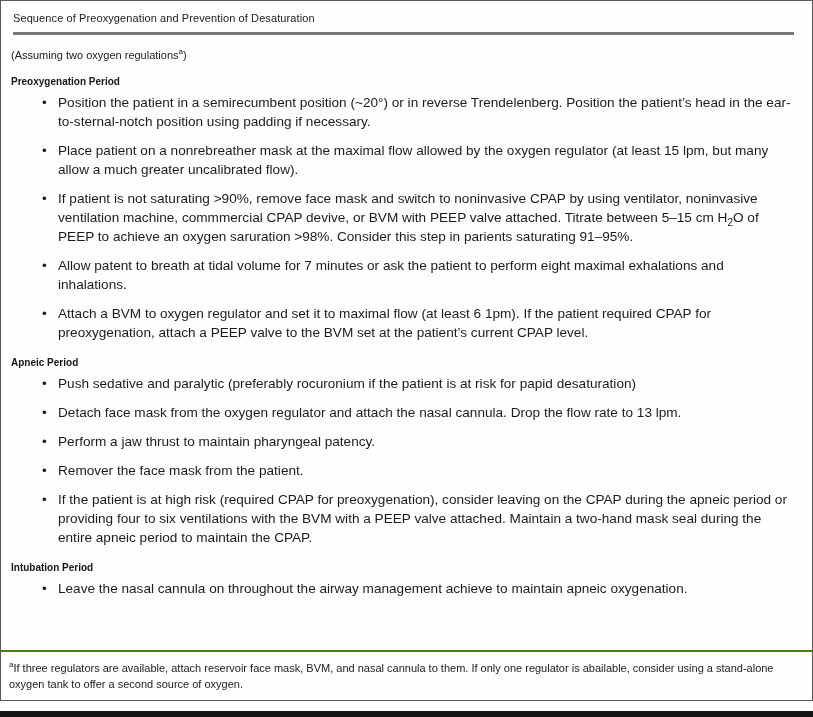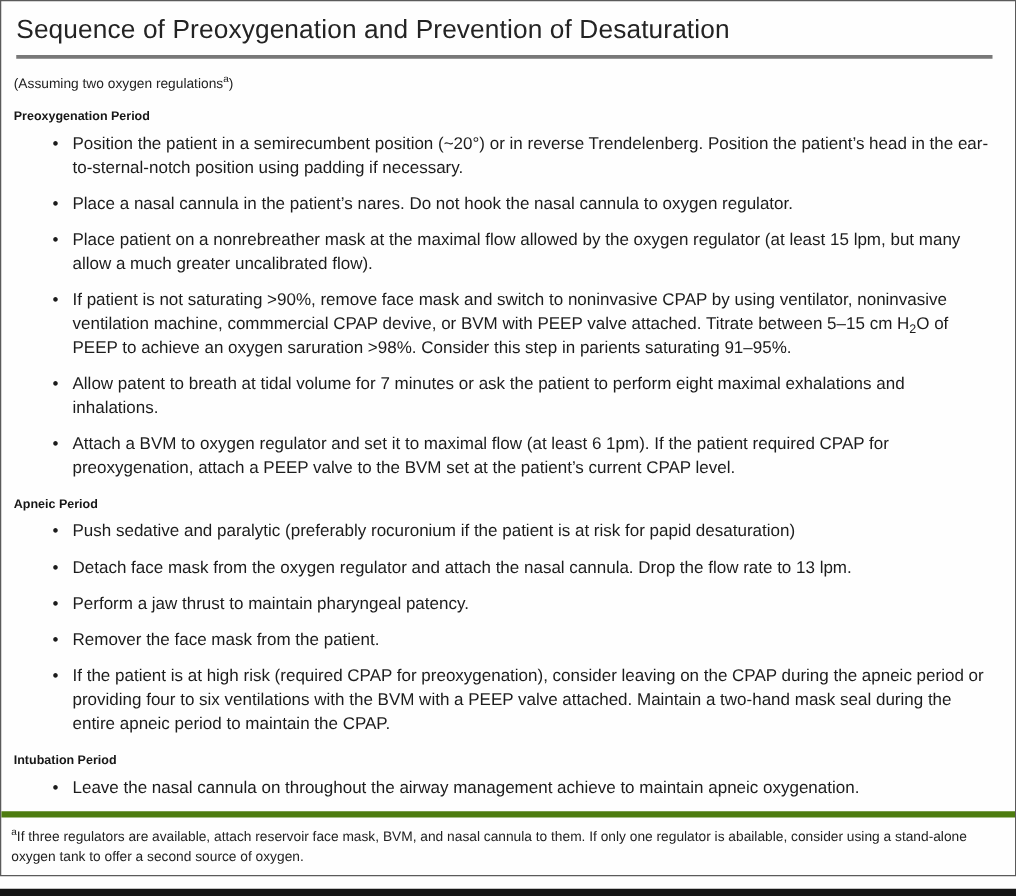--- a/index.html
+++ b/index.html
@@ -24,21 +24,21 @@
     pointer-events: none;
   }
   .inner {
     position: absolute;
     left: 1px; top: 1px; right: 1px; bottom: 17px;
     display: flex; flex-direction: column;
     overflow: hidden;
   }
   .content { flex: 1 1 auto; padding: 8px 16px 0 10px; }
   .doc-title {
-    font-size: 21px;
+    font-size: 11px;
     letter-spacing: 0.1px;
     color: #232323;
     padding: 3px 2px 8px 2px;
   }
   .title-rule {
     height: 3px;
     background: #787878;
     margin: 0 2px;
   }
   .subtitle {
@@ -68,21 +68,21 @@
     color: #1c1c1c;
   }
   ul.bullets li::before {
     content: "\2022";
     position: absolute;
     left: 1px; top: 0;
     font-size: 13.6px;
   }
   .footnote {
     flex: 0 0 auto;
-    border-top: 5px solid #4d7c0f;
+    border-top: 2px solid #4d7c0f;
     font-size: 11px;
     line-height: 16px;
     color: #222222;
     padding: 8px 18px 8px 8px;
   }
   .bottom-bar {
     position: absolute;
     left: 0; right: 0; bottom: 0;
     height: 6px;
     background: #151515;
@@ -98,21 +98,20 @@
     <div class="content">
 
       <div class="doc-title">Sequence of Preoxygenation and Prevention of Desaturation</div>
       <div class="title-rule"></div>
 
       <div class="subtitle"><span>(Assuming two oxygen regulations</span><sup>a</sup><span>)</span></div>
 
       <div class="section-heading">Preoxygenation Period</div>
       <ul class="bullets">
         <li>Position the patient in a semirecumbent position (~20°) or in reverse Trendelenberg. Position the patient’s head in the ear-to-sternal-notch position using padding if necessary.</li>
-        <li>Place a nasal cannula in the patient’s nares. Do not hook the nasal cannula to oxygen regulator.</li>
         <li>Place patient on a nonrebreather mask at the maximal flow allowed by the oxygen regulator (at least 15 lpm, but many allow a much greater uncalibrated flow).</li>
         <li><span>If patient is not saturating &gt;90%, remove face mask and switch to noninvasive CPAP by using ventilator, noninvasive ventilation machine, commmercial CPAP devive, or BVM with PEEP valve attached. Titrate between 5–15 cm H</span><sub>2</sub><span>O of PEEP to achieve an oxygen saruration &gt;98%. Consider this step in parients saturating 91–95%.</span></li>
         <li>Allow patent to breath at tidal volume for 7 minutes or ask the patient to perform eight maximal exhalations and inhalations.</li>
         <li>Attach a BVM to oxygen regulator and set it to maximal flow (at least 6 1pm). If the patient required CPAP for preoxygenation, attach a PEEP valve to the BVM set at the patient’s current CPAP level.</li>
       </ul>
 
       <div class="section-heading">Apneic Period</div>
       <ul class="bullets">
         <li>Push sedative and paralytic (preferably rocuronium if the patient is at risk for papid desaturation)</li>
         <li>Detach face mask from the oxygen regulator and attach the nasal cannula. Drop the flow rate to 13 lpm.</li>

